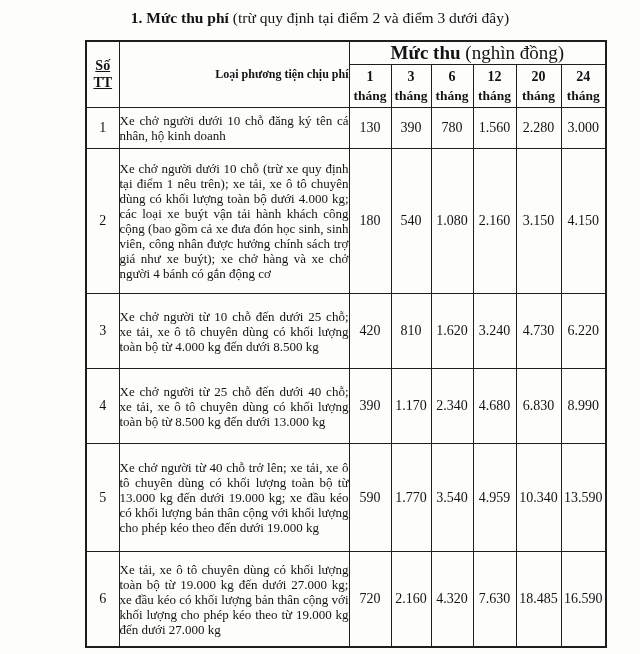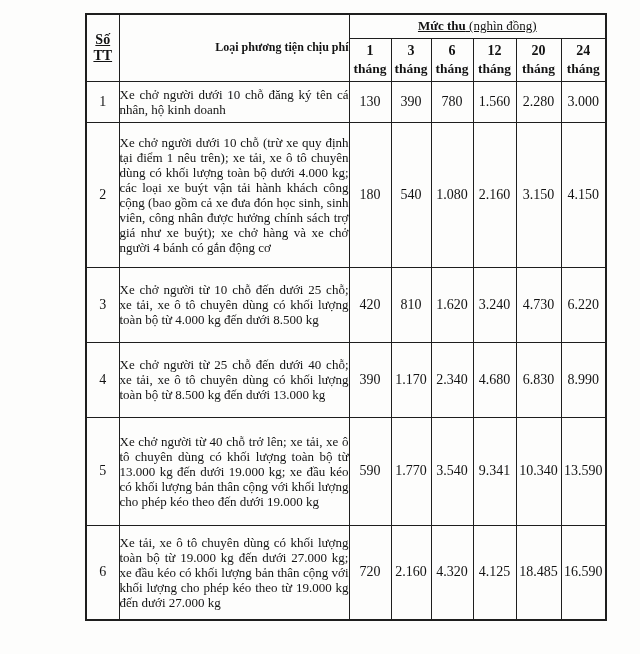--- a/index.html
+++ b/index.html
@@ -49,40 +49,41 @@
   tr.r2 { height: 145px; }
   tr.r3 { height: 75px; }
   tr.r4 { height: 75px; }
   tr.r5 { height: 108px; }
   tr.r6 { height: 95px; }
 
   th { font-weight: bold; text-align: center; }
   th.th-stt { font-size: 14px; line-height: 1.15; }
   th.th-stt span { display: block; text-decoration: underline; }
   th.th-type { font-size: 12px; text-align: right; }
-  th.th-group { font-size: 13px; font-weight: normal; text-decoration: underline; }
+  th.th-group { font-size: 19px; font-weight: normal; }
   th.th-group .g-bold { font-weight: bold; }
   th.th-month { font-size: 13.5px; line-height: 1.3; }
   th.th-month .m-num { display: block; font-size: 14px; }
   th.th-month .m-unit { display: block; }
 
   td.td-stt { text-align: center; font-size: 14px; }
   td.td-desc {
     font-size: 13px;
     line-height: 15px;
     text-align: justify;
     padding: 1px 3px 1px 5px;
   }
   td.td-val { text-align: center; font-size: 14px; white-space: nowrap; }
 </style>
 </head>
 <body>
 
 <div class="page">
 
+  <p class="doc-title"><span class="t-bold">1. Mức thu phí</span><span> (trừ quy định tại điểm 2 và điểm 3 dưới đây)</span></p>
 
   <table class="fee-table">
     <colgroup>
       <col class="c-stt">
         <col class="c-type">
       <col class="c-m1">
         <col class="c-m3">
         <col class="c-m6">
       <col class="c-m12">
         <col class="c-m18">
@@ -164,29 +165,29 @@
         <td class="td-val">4.680</td>
         <td class="td-val">6.830</td>
         <td class="td-val">8.990</td>
       </tr>
       <tr class="r5">
         <td class="td-stt">5</td>
         <td class="td-desc">Xe chở người từ 40 chỗ trở lên; xe tải, xe ô tô chuyên dùng có khối lượng toàn bộ từ 13.000 kg đến dưới 19.000 kg; xe đầu kéo có khối lượng bản thân cộng với khối lượng cho phép kéo theo đến dưới 19.000 kg</td>
         <td class="td-val">590</td>
         <td class="td-val">1.770</td>
         <td class="td-val">3.540</td>
-        <td class="td-val">9.341</td>
+        <td class="td-val">4.959</td>
         <td class="td-val">10.340</td>
         <td class="td-val">13.590</td>
       </tr>
       <tr class="r6">
         <td class="td-stt">6</td>
         <td class="td-desc">Xe tải, xe ô tô chuyên dùng có khối lượng toàn bộ từ 19.000 kg đến dưới 27.000 kg; xe đầu kéo có khối lượng bản thân cộng với khối lượng cho phép kéo theo từ 19.000 kg đến dưới 27.000 kg</td>
         <td class="td-val">720</td>
         <td class="td-val">2.160</td>
         <td class="td-val">4.320</td>
-        <td class="td-val">4.125</td>
+        <td class="td-val">7.630</td>
         <td class="td-val">18.485</td>
         <td class="td-val">16.590</td>
       </tr>
     </tbody>
   </table>
 </div>
 
 </body></html>

